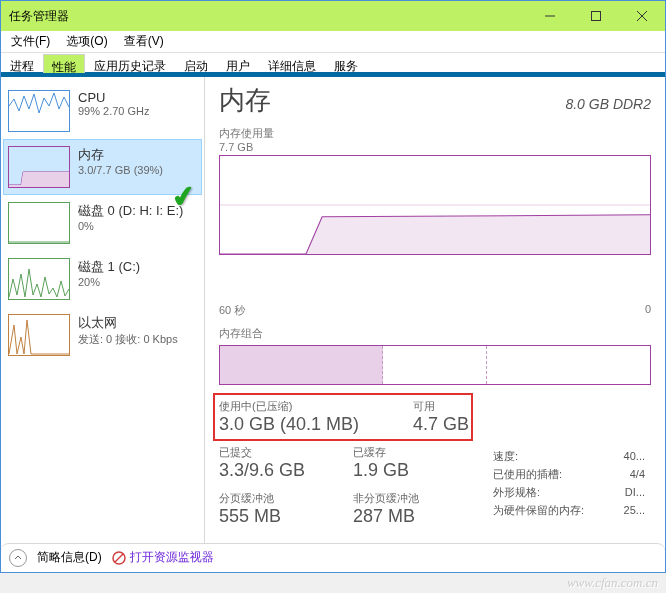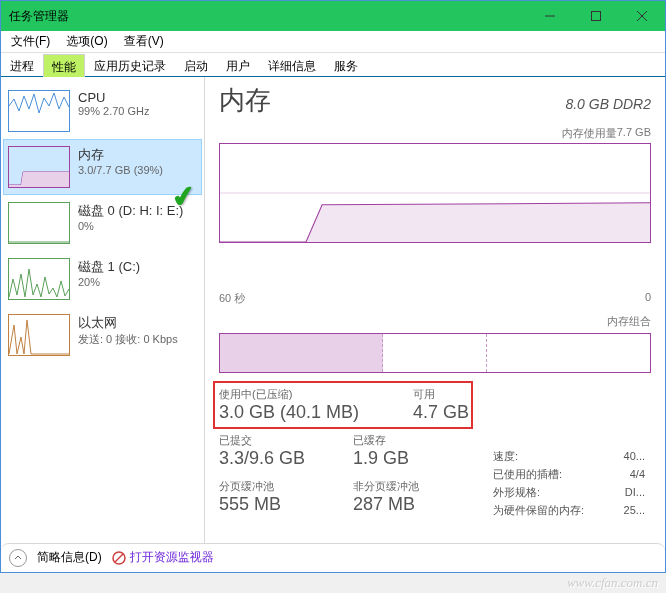--- a/index.html
+++ b/index.html
@@ -1,43 +1,43 @@
 <!DOCTYPE html>
 <html><head>
 <meta charset="utf-8">
 <style>
 * { margin: 0; padding: 0; box-sizing: border-box; font-family: "Microsoft YaHei", "Segoe UI", sans-serif; }
 body { background: #f0f0f0; width: 666px; height: 593px; position: relative; }
 .window { width: 666px; height: 573px; background: #fff; border: 1px solid #4a90d9; }
-.titlebar { height: 30px; background: #22c55e; display: flex; align-items: center; padding: 0 0 0 8px; }
+.titlebar { height: 30px; background: #bef264; display: flex; align-items: center; padding: 0 0 0 8px; }
 .titlebar .title { flex: 1; font-size: 12px; color: #000; }
 .winbtn { width: 46px; height: 30px; display: flex; align-items: center; justify-content: center; cursor: pointer; }
 .winbtn svg { width: 10px; height: 10px; }
 .menubar { height: 22px; display: flex; padding: 0 4px; gap: 4px; border-bottom: 1px solid #e0e0e0; }
 .menuitem { font-size: 12px; padding: 2px 6px; cursor: pointer; }
-.tabs { display: flex; height: 24px; border-bottom: 1px solid #0369a1; font-size: 12px; }
+.tabs { display: flex; height: 24px; border-bottom: 5px solid #0369a1; font-size: 12px; }
 .tab { padding: 4px 8px; cursor: pointer; border: 1px solid transparent; border-bottom: none; }
 .tab.active { border-color: #d0d0d0; background: #bef264; position: relative; top: 1px; }
 .content { display: flex; height: 466px; }
 .sidebar { width: 204px; border-right: 1px solid #d8d8d8; padding: 6px 2px; overflow: hidden; }
 .side-item { display: flex; padding: 6px 4px; gap: 8px; cursor: pointer; border: 1px solid transparent; }
 .side-item.selected { background: #cce8ff; border-color: #99d1ff; }
 .thumb { width: 62px; height: 42px; border: 1px solid; display: flex; align-items: flex-end; }
 .thumb-cpu { border-color: #4a90d9; }
 .thumb-mem { border-color: #a040a0; }
 .thumb-disk { border-color: #5aa05a; }
 .thumb-eth { border-color: #c08040; }
 .side-text { flex: 1; font-size: 12px; overflow: hidden; }
 .side-name { font-size: 13px; color: #333; white-space: nowrap; }
 .side-detail { font-size: 11px; color: #666; white-space: nowrap; }
 .main { flex: 1; padding: 6px 14px; position: relative; }
 .main-head { display: flex; justify-content: space-between; align-items: baseline; margin-bottom: 8px; }
 .main-title { font-size: 26px; color: #444; }
 .main-sub { font-size: 14px; color: #555; font-style: italic; }
-.chart-label-row { display: flex; justify-content: flex-end; font-size: 11px; color: #777; margin-bottom: 2px; }
+.chart-label-row { display: flex; justify-content: flex-end; font-size: 11px; color: #777; margin-bottom: 2px; flex-direction: column; }
 .chart-big { height: 100px; border: 1px solid #a040a0; position: relative; margin-bottom: 2px; }
 .chart-axis { display: flex; justify-content: space-between; font-size: 11px; color: #777; margin-bottom: 8px; margin-top: 48px; }
 .chart-small { height: 40px; border: 1px solid #a040a0; margin: 4px 0 14px; position: relative; }
 .stats-area { position: relative; }
 .redbox { position: absolute; left: -6px; top: -6px; width: 260px; height: 48px; border: 2px solid #e03030; pointer-events: none; }
 .stats-row { display: flex; gap: 24px; margin-bottom: 10px; }
 .stat { }
 .stat-label { font-size: 11px; color: #666; }
 .stat-value { font-size: 18px; color: #555; white-space: nowrap; }
 .info-table { font-size: 11px; color: #555; position: absolute; right: 20px; top: 370px; width: 152px; }

